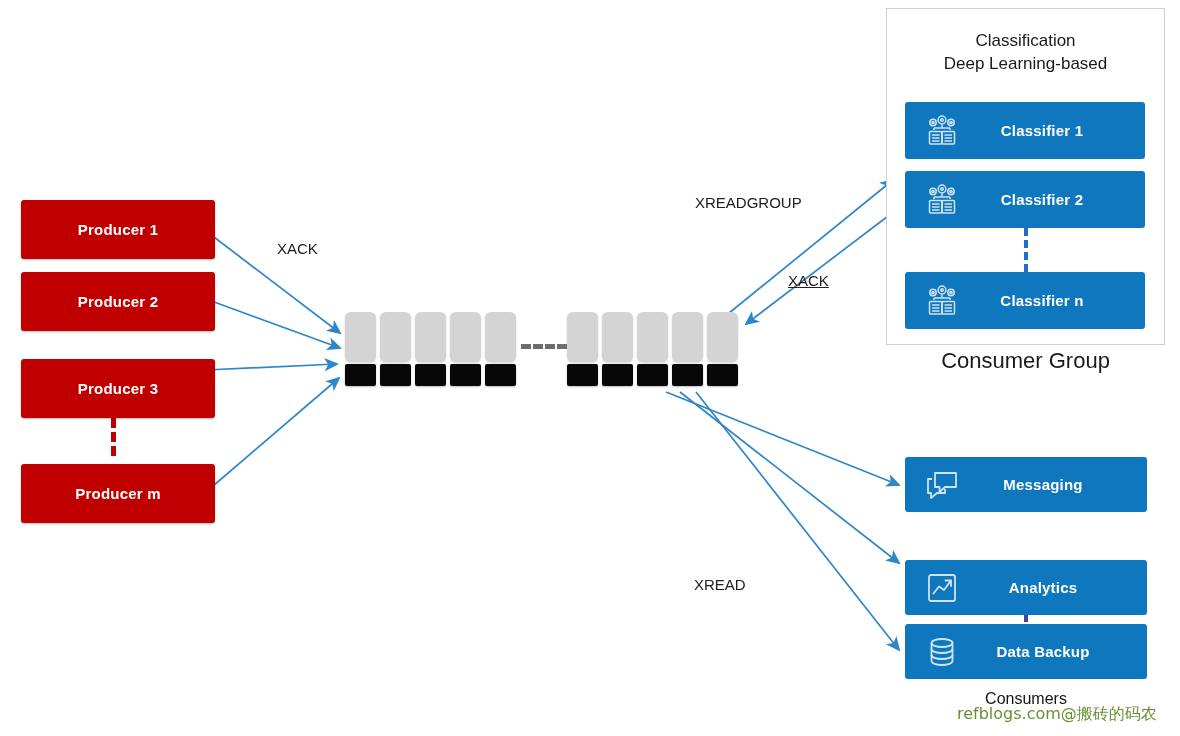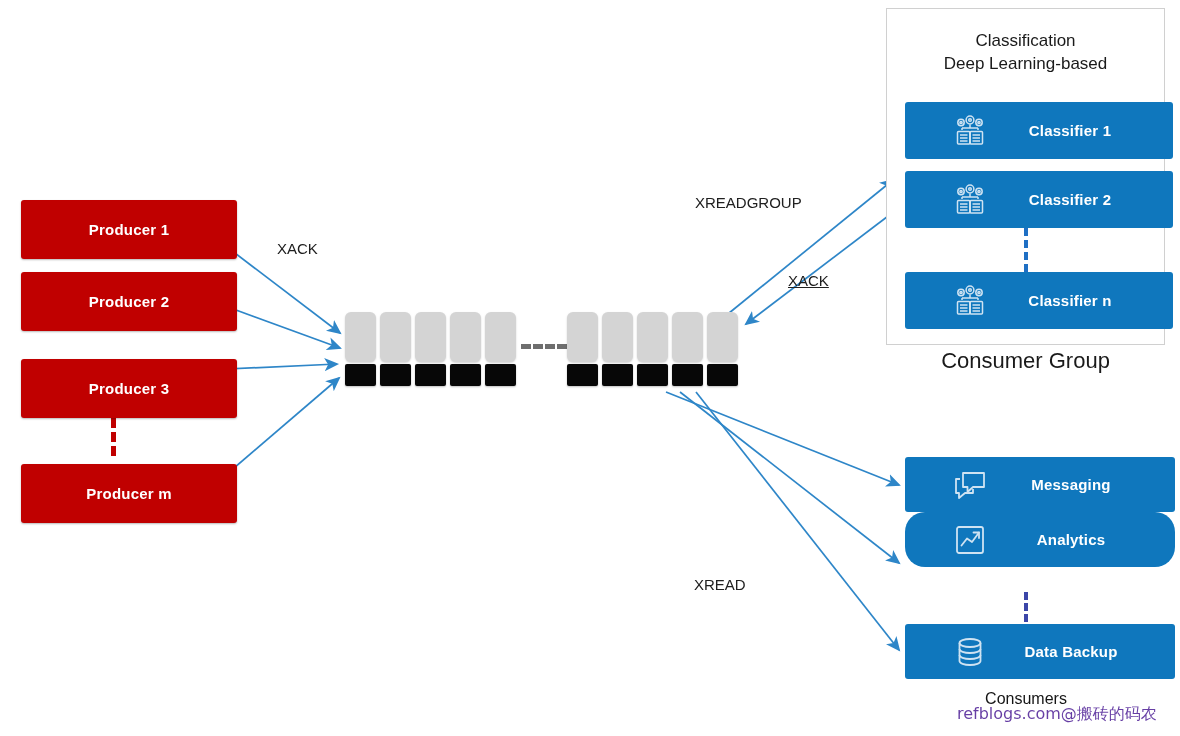--- a/index.html
+++ b/index.html
@@ -24,21 +24,21 @@
     top: 0;
     width: 1180px;
     height: 736px;
     pointer-events: none;
   }
 
   
   .producer {
     position: absolute;
     left: 21px;
-    width: 216px;
+    width: 194px;
     height: 59px;
     background: #C00000;
     border-radius: 3px;
     box-shadow: 0 1px 2px rgba(0,0,0,0.28);
     display: flex;
     align-items: center;
     justify-content: center;
     color: #ffffff;
     font-size: 15px;
     font-weight: bold;
@@ -129,21 +129,20 @@
   }
 
   
   .svcbox {
     position: absolute;
     background: #0F77BD;
     border-radius: 3px;
     display: flex;
     align-items: center;
     z-index: 4;
-    padding-left: 28px;
   }
   .svcbox .ico {
     width: 46px;
     margin-left: 14px;
     display: flex;
     align-items: center;
     justify-content: center;
     flex: 0 0 auto;
   }
   .svcbox .lbl {
@@ -164,21 +163,21 @@
     left: 1024px;
     top: 228px;
     width: 0;
     height: 44px;
     border-left: 4px dashed #1F6FC4;
     z-index: 3;
   }
 
   .cons { left: 905px; width: 242px; height: 55px; }
   #cons1 { top: 457px; }
-  #cons2 { top: 512px; border-radius: 20px; }
+  #cons2 { top: 560px; }
   #cons3 { top: 624px; }
   .cons-dash {
     position: absolute;
     left: 1024px;
     top: 592px;
     width: 0;
     height: 30px;
     border-left: 4px dashed #3B46A8;
     z-index: 3;
   }
@@ -205,21 +204,21 @@
   #cmd-xreadgroup { left: 695px; top: 194px; }
   #cmd-xack { left: 788px; top: 272px; text-decoration: underline; }
   #cmd-xread { left: 694px; top: 576px; }
 
   
   #watermark {
     position: absolute;
     left: 957px;
     top: 704px;
     font-size: 16px;
-    color: #4c1d95;
+    color: #4d7c0f;
     opacity: .85;
     z-index: 9;
     white-space: nowrap;
     font-family: "DejaVu Sans", sans-serif;
   }
 </style>
 </head>
 <body>
 
 <div id="stage">

